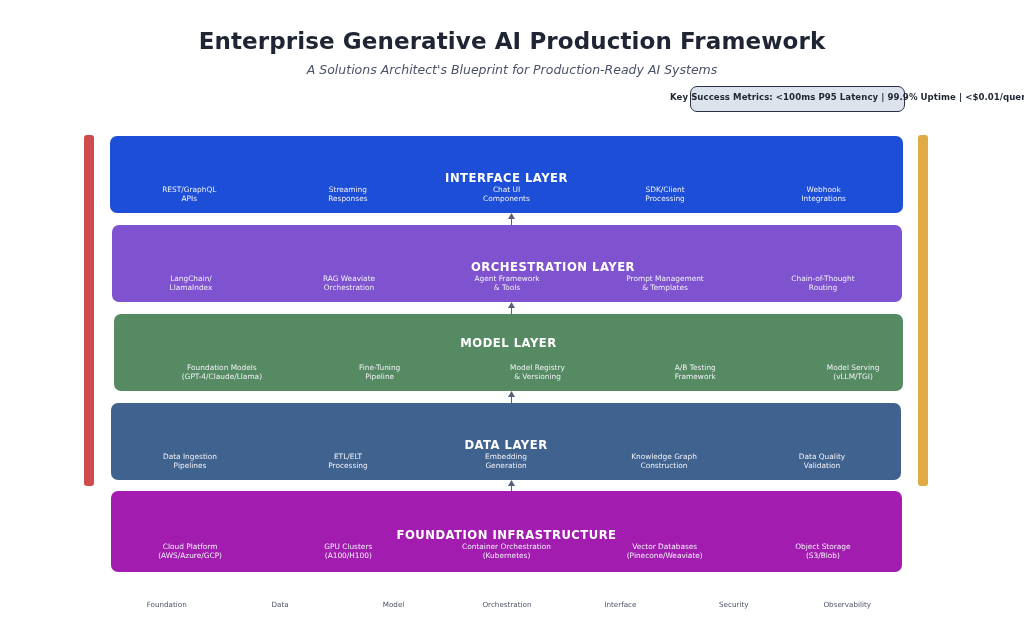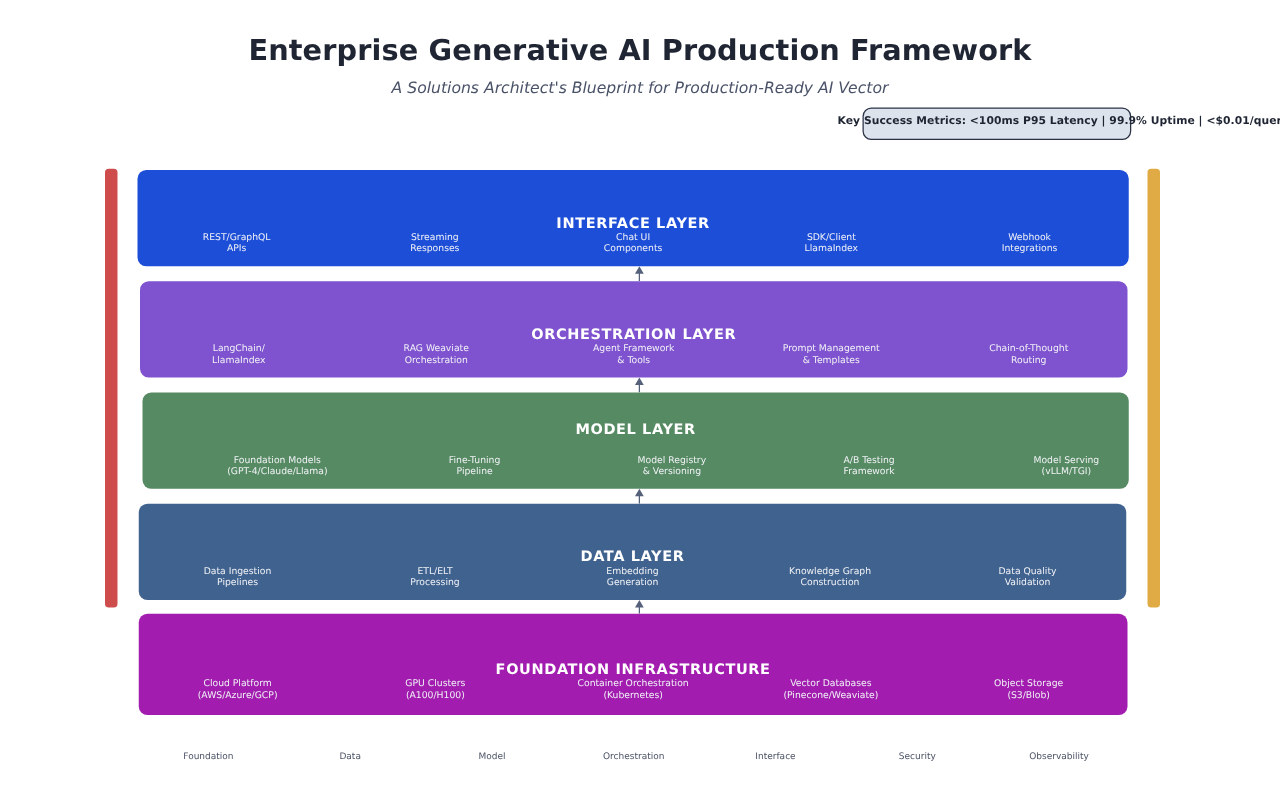--- a/index.html
+++ b/index.html
@@ -122,46 +122,46 @@
     flex: 1 1 0;
     text-align: center;
     font-size: 7.2px;
     color: #4c5366;
   }
 </style>
 </head>
 <body>
 
 <div id="page-title">Enterprise Generative AI Production Framework</div>
-<div id="page-subtitle">A Solutions Architect's Blueprint for Production-Ready AI Vector</div>
+<div id="page-subtitle">A Solutions Architect's Blueprint for Production-Ready AI Systems</div>
 
 <div id="metrics-box"></div>
 <div id="metrics-text">Key Success Metrics: &lt;100ms P95 Latency | 99.9% Uptime | &lt;$0.01/query</div>
 
 <div class="side-bar" id="side-bar-left" style="background: rgb(207, 76, 76);"></div>
 <div class="side-bar" id="side-bar-right" style="background: rgb(224, 171, 68);"></div>
 
 <div id="layers-root">
     <div class="layer" style="left: 110px; top: 136px; width: 793px; height: 77px; background: #1d4ed8;">
       <div class="layer-title" style="top: 35.035px;">INTERFACE LAYER</div>
       <div class="components" style="top: 48.895px;">
         <div class="component">REST/GraphQL
 APIs</div>
         <div class="component">Streaming
 Responses</div>
         <div class="component">Chat UI
 Components</div>
         <div class="component">SDK/Client
-LlamaIndex</div>
+Processing</div>
         <div class="component">Webhook
 Integrations</div>
       </div>
     </div>
     <div class="layer" style="left: 112px; top: 225px; width: 790px; height: 77px; background: rgb(127, 82, 207);">
-      <div class="layer-title" style="top: 35.035px;">ORCHESTRATION LAYER</div>
+      <div class="layer-title" style="top: 35.035px; margin-left: 46px;">ORCHESTRATION LAYER</div>
       <div class="components" style="top: 48.895px;">
         <div class="component">LangChain/
 LlamaIndex</div>
         <div class="component">RAG Weaviate
 Orchestration</div>
         <div class="component">Agent Framework
 &amp; Tools</div>
         <div class="component">Prompt Management
 &amp; Templates</div>
         <div class="component">Chain-of-Thought

